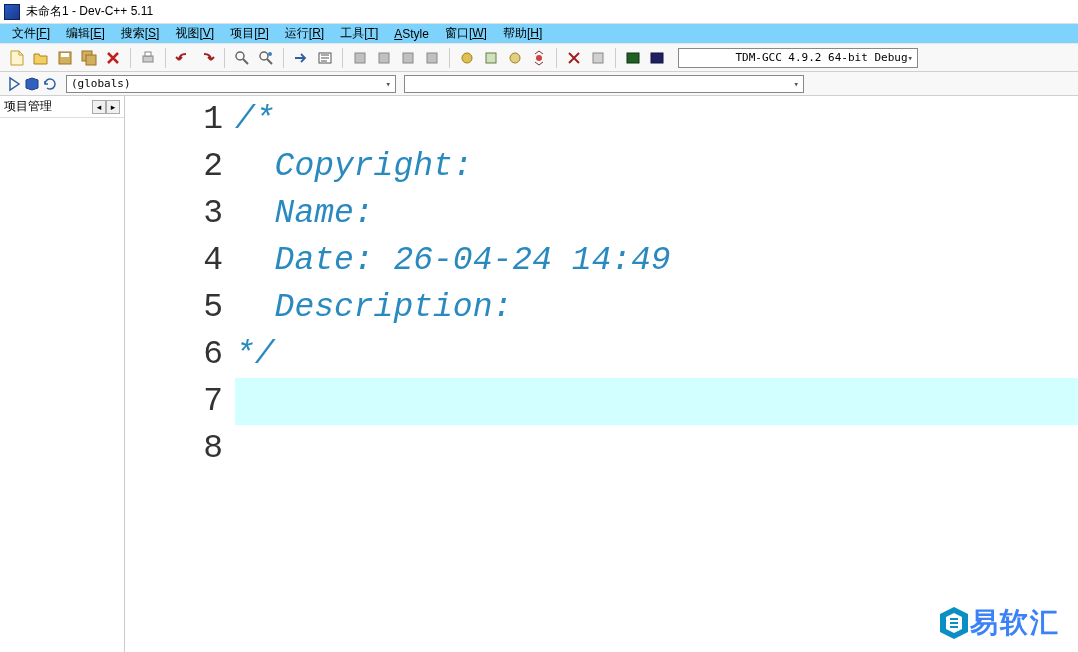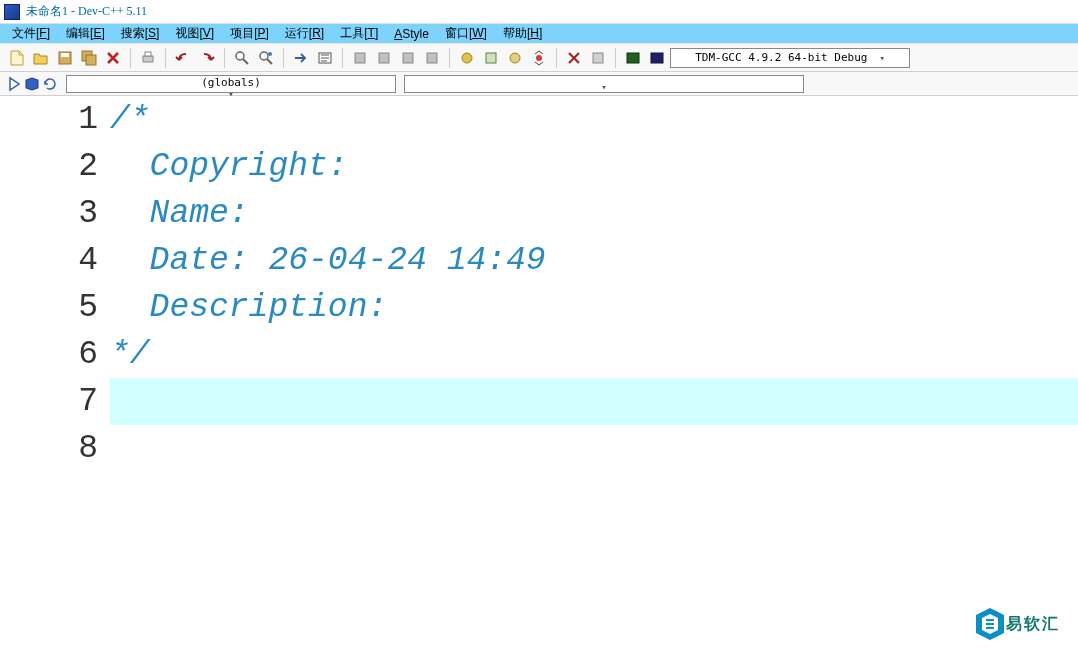--- a/index.html
+++ b/index.html
@@ -1,43 +1,43 @@
 <!DOCTYPE html>
 <html><head>
 <meta charset="utf-8">
 <style>
 * { box-sizing: border-box; margin: 0; padding: 0; }
 body { font-family: "Microsoft YaHei", "SimSun", sans-serif; font-size: 12px; background: #fff; width: 1078px; height: 652px; overflow: hidden; position: relative; }
 .titlebar { height: 24px; background: #fff; display: flex; align-items: center; padding: 0 4px; border-bottom: 1px solid #e0e0e0; }
 .titlebar .app-icon { width: 16px; height: 16px; background: linear-gradient(135deg, #2a5bc4, #1a3a8a); margin-right: 6px; border: 1px solid #0a2060; }
-.titlebar .title-text { font-size: 12px; color: #0369a1; font-family: Liberation Serif, serif; }
+.titlebar .title-text { font-size: 12px; color: #000000; }
 .menubar { height: 20px; display: flex; align-items: center; padding: 0 4px; background: #7dd3fc; border-bottom: 1px solid #e8e8e8; }
 .menubar .menu-item { padding: 2px 8px; cursor: pointer; font-size: 12px; }
 .menubar .menu-item u { text-decoration: underline; }
 .toolbar { height: 28px; display: flex; align-items: center; padding: 2px 6px; background: #f8f8f8; border-bottom: 1px solid #d0d0d0; gap: 2px; }
 .toolbar .tb-btn { width: 22px; height: 22px; display: inline-flex; align-items: center; justify-content: center; cursor: pointer; border: 1px solid transparent; }
 .toolbar .sep { width: 1px; height: 20px; background: #ccc; margin: 0 4px; }
-.toolbar .compiler-combo { flex: 0 0 auto; border: 1px solid #888; height: 20px; width: 240px; padding: 0 4px; display: flex; align-items: center; justify-content: center; font-family: Consolas, monospace; font-size: 11px; background: #fff; gap: 12px; }
+.toolbar .compiler-combo { flex: 0 0 auto; margin-left: 8px; border: 1px solid #888; height: 20px; width: 240px; padding: 0 4px; display: flex; align-items: center; justify-content: flex-end; font-family: Consolas, monospace; font-size: 11px; background: #fff; }
 .toolbar2 { height: 24px; display: flex; align-items: center; padding: 2px 6px; background: #f8f8f8; border-bottom: 1px solid #d0d0d0; gap: 2px; }
-.toolbar2 .combo { border: 1px solid #888; height: 18px; padding: 0 4px; display: flex; align-items: center; justify-content: space-between; font-family: Consolas, monospace; font-size: 11px; background: #fff; flex-direction: column; }
+.toolbar2 .combo { border: 1px solid #888; height: 18px; padding: 0 4px; display: flex; align-items: center; justify-content: space-between; font-family: Consolas, monospace; font-size: 11px; background: #fff; }
 .toolbar2 .combo.globals { width: 330px; margin-left: 4px; }
 .toolbar2 .combo.members { width: 400px; margin-left: 6px; }
 .main { display: flex; height: calc(100% - 96px); }
 .sidebar { width: 125px; flex: 0 0 125px; border-right: 1px solid #ccc; display: flex; flex-direction: column; }
 .sidebar-header { height: 22px; display: flex; align-items: center; padding: 0 4px; border-bottom: 1px solid #ddd; font-size: 12px; }
 .sidebar-header .nav-btns { margin-left: auto; display: flex; gap: 0; }
 .sidebar-header .nav-btns span { width: 14px; height: 14px; border: 1px solid #aaa; display: inline-flex; align-items: center; justify-content: center; font-size: 9px; cursor: pointer; background: #f0f0f0; }
 .editor { flex: 1; background: #fff; font-family: Consolas, "Courier New", monospace; overflow: hidden; position: relative; }
 .code-area { display: flex; }
 .gutter { width: 110px; text-align: right; padding-right: 12px; color: #333; font-size: 33px; line-height: 47px; user-select: none; }
 .code { flex: 1; font-size: 33px; line-height: 47px; }
 .code .line { white-space: pre; height: 47px; }
 .code .comment { color: #2a8abf; font-style: italic; }
 .code .line.highlight { background: #d2ffff; }
-.watermark { position: absolute; bottom: 10px; right: 18px; display: flex; align-items: center; gap: 0; font-size: 16px; color: #0f766e; font-weight: bold; letter-spacing: 2px; }
+.watermark { position: absolute; bottom: 10px; right: 18px; display: flex; align-items: center; gap: 0; font-size: 28px; color: #3b82f6; font-weight: bold; letter-spacing: 2px; }
 .watermark .wm-icon { width: 32px; height: 36px; }
 .dropdown-arrow { font-size: 9px; color: #555; }
 svg { display: block; }
 </style>
 </head>
 <body>
 
 <div class="titlebar">
   <span class="app-icon"></span>
   <span class="title-text">未命名1 - Dev-C++ 5.11</span>
@@ -222,20 +222,29 @@
     <span>(globals)</span>
     <span class="dropdown-arrow">▾</span>
   </div>
   <div class="combo members">
     <span></span>
     <span class="dropdown-arrow">▾</span>
   </div>
 </div>
 
 <div class="main">
+  <div class="sidebar">
+    <div class="sidebar-header">
+      <span>项目管理</span>
+      <span class="nav-btns">
+        <span>◂</span>
+        <span>▸</span>
+      </span>
+    </div>
+  </div>
   <div class="editor">
     <div class="code-area">
       <div class="gutter">
         <div>1</div>
         <div>2</div>
         <div>3</div>
         <div>4</div>
         <div>5</div>
         <div>6</div>
         <div>7</div>

